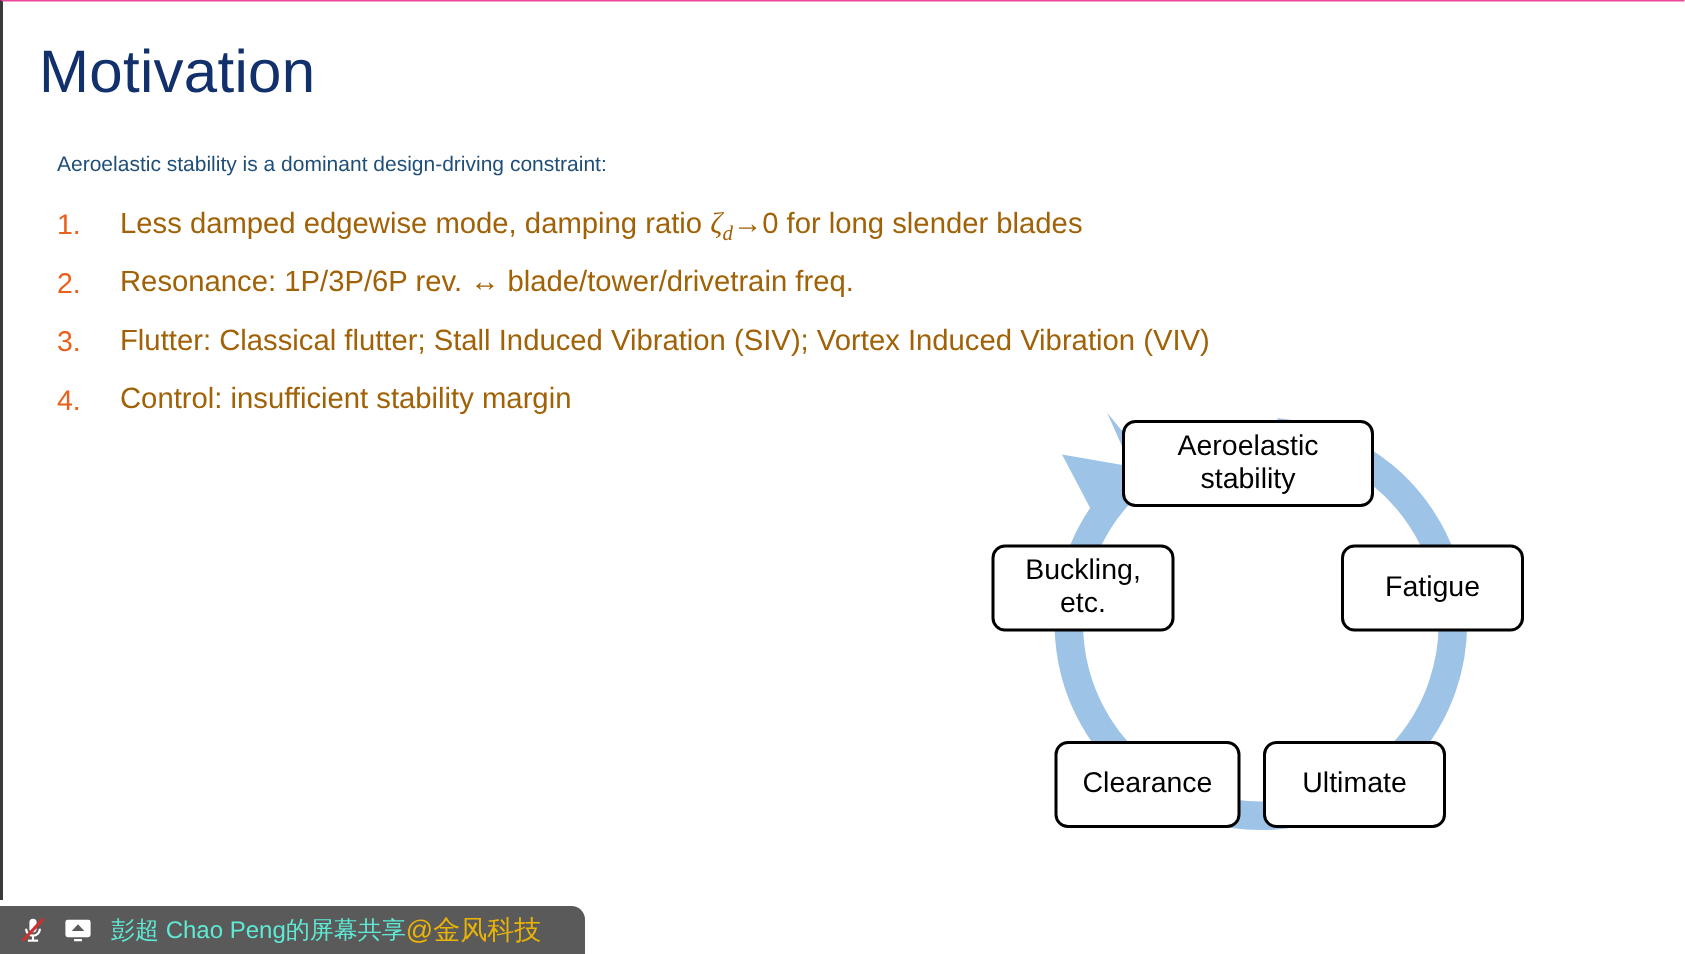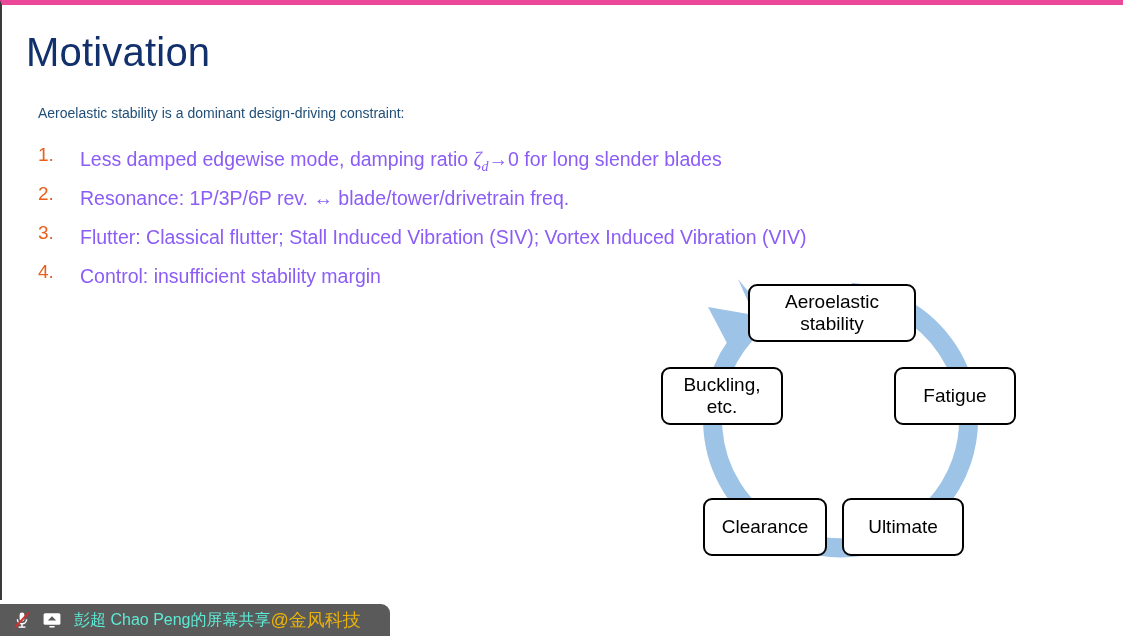--- a/index.html
+++ b/index.html
@@ -16,21 +16,21 @@
   }
 
   
   #slide {
     position: absolute;
     left: 0; top: 0;
     width: 1123px;
     height: 600px;
     background: #ffffff;
     border-left: 2px solid #3a3a3a;
-    border-top: 5px solid #ec4899;
+    border-top: 1px solid #ec4899;
     box-sizing: border-box;
   }
 
   
   #title {
     position: absolute;
     left: 24px;
     top: 22px;
     font-size: 40px;
     line-height: 50px;
@@ -63,23 +63,23 @@
     height: 39px;
   }
   .num-marker {
     width: 42px;
     flex: 0 0 42px;
     color: #e8601c;
     font-size: 19px;
     line-height: 28px;
   }
   .num-text {
-    color: #8b5cf6;
+    color: #a16207;
     font-size: 19.5px;
-    line-height: 36px;
+    line-height: 24px;
     white-space: nowrap;
   }
   .mathvar {
     font-family: "Liberation Serif", serif;
     font-style: italic;
     font-size: 20px;
   }
   .mathsub {
     font-family: "Liberation Serif", serif;
     font-style: italic;

